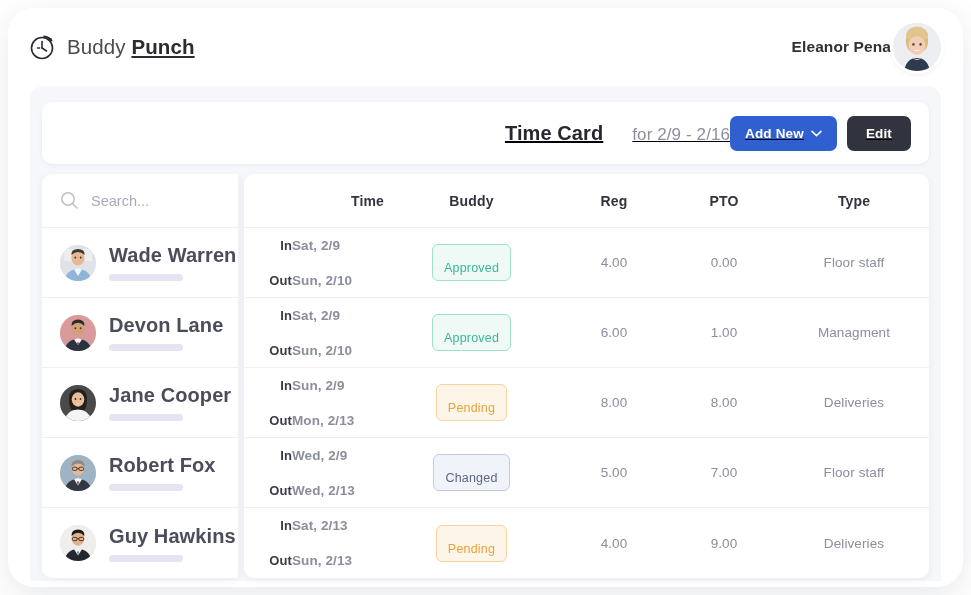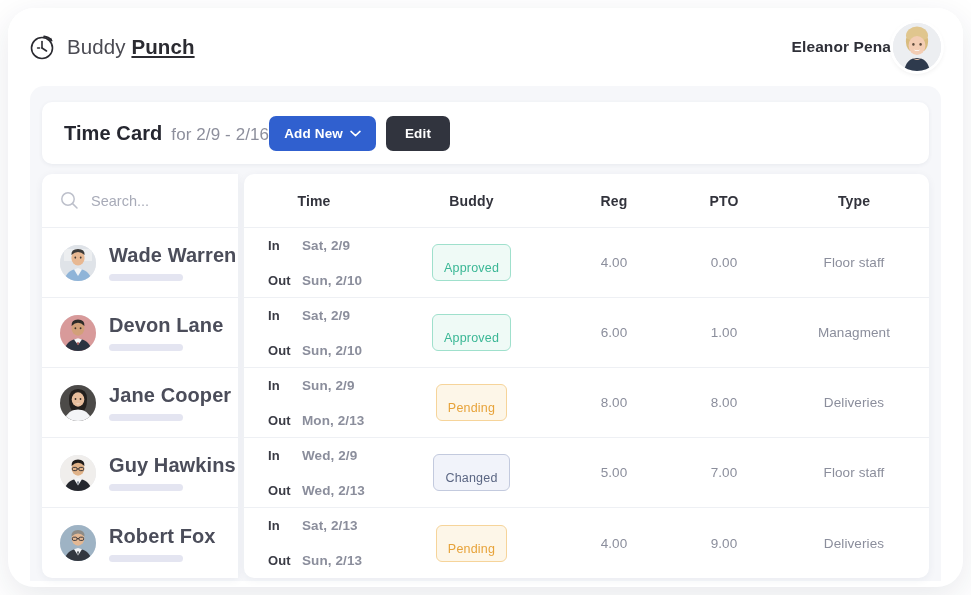--- a/index.html
+++ b/index.html
@@ -70,27 +70,28 @@
   }
 
   
   .cardhead {
     height: 62px;
     background: #ffffff;
     border-radius: 10px;
     box-shadow: 0 1px 4px rgba(40,50,80,.07);
     display: flex;
     align-items: center;
-    justify-content: flex-start;
+    justify-content: flex-end;
     padding: 0 18px 0 22px;
     margin: 0 2px;
+    text-decoration: underline;
   }
   .cardhead-title { display: flex; align-items: baseline; gap: 9px; }
   .ch-main { font-size: 20px; font-weight: 700; color: #262730; letter-spacing: .1px; }
-  .ch-sub  { font-size: 17px; font-weight: 400; color: #8d8f9c; letter-spacing: .1px; }
+  .ch-sub  { font-size: 17px; font-weight: 400; color: #8d8f9c; letter-spacing: .1px; margin-left: 20px; }
 
   .cardhead-actions { display: flex; align-items: center; gap: 10px; }
   .btn {
     border: none; cursor: pointer;
     font-family: "Liberation Sans", sans-serif;
     font-size: 13.5px; font-weight: 700;
     border-radius: 7px;
     display: inline-flex; align-items: center; gap: 7px;
     letter-spacing: .15px;
   }
@@ -154,21 +155,21 @@
     height: 54px;
     display: flex; align-items: center;
     border-bottom: 1px solid #eef0f4;
   }
   .th {
     font-size: 14px; font-weight: 700; color: #32333c;
     text-align: center; letter-spacing: .15px;
   }
 
   
-  .c-time   { width: 140px; flex: 0 0 140px; }
+  .c-time   { width: 140px; flex: 0 0 140px; text-align: right; }
   .c-status { width: 175px; flex: 0 0 175px; }
   .c-reg    { width: 110px; flex: 0 0 110px; }
   .c-pto    { width: 110px; flex: 0 0 110px; }
   .c-type   { flex: 1 1 auto; }
 
   
   .prow {
     height: 70px;
     display: flex; align-items: center;
     gap: 13px;
@@ -190,21 +191,21 @@
   
   .drow {
     height: 70px;
     display: flex; align-items: center;
     border-bottom: 1px solid #eef0f4;
   }
   .drow:last-child { border-bottom: none; }
 
   .timecell {
     display: flex; flex-direction: column; gap: 20px;
-    padding-left: 24px;
+    padding-left: 14px;
   }
   .timeline-row { display: flex; align-items: baseline; gap: 0; }
   .tl-label {
     font-size: 13px; font-weight: 700; color: #3a3b45;
     width: 34px; flex: 0 0 34px; letter-spacing: .1px;
   }
   .tl-value { font-size: 13.5px; color: #8b8e9c; letter-spacing: .1px; white-space: nowrap; font-weight: bold; }
 
   .statuscell { display: flex; justify-content: center; }
   .badge {
@@ -353,56 +354,56 @@
             </span>
             <span class="pinfo">
               <span class="pname">Jane Cooper</span>
               <span class="pbar"></span>
             </span>
           </div>
 
           <div class="prow">
             <span class="avatar-sm">
               <svg viewBox="0 0 36 36">
+                <rect width="36" height="36" fill="#9eb3c4"></rect>
+                <ellipse cx="18" cy="13.5" rx="6.4" ry="7.2" fill="#e3b894"></ellipse>
+                <path d="M11.6 11.5 q6.4 -6 12.8 0 q0.6 -6.5 -6.4 -6.5 q-7 0 -6.4 6.5Z" fill="#8e8b86"></path>
+                <rect x="12.4" y="12.2" width="4.6" height="3.2" rx="1.2" fill="none" stroke="#2d2d33" stroke-width=".9"></rect>
+                <rect x="19" y="12.2" width="4.6" height="3.2" rx="1.2" fill="none" stroke="#2d2d33" stroke-width=".9"></rect>
+                <path d="M17 13.6 L19 13.6" stroke="#2d2d33" stroke-width=".9"></path>
+                <path d="M4 36 q3 -12 14 -12 q11 0 14 12Z" fill="#33373f"></path>
+                <path d="M14 24.3 L18 30.5 L22 24.3 L18 23Z" fill="#f3f4f6"></path>
+                <path d="M17.1 27 l.9 3.2 l.9 -3.2 l-.9 -1Z" fill="#2b2f36"></path>
+              </svg>
+            </span>
+            <span class="pinfo">
+              <span class="pname">Robert Fox</span>
+              <span class="pbar"></span>
+            </span>
+          </div>
+
+          <div class="prow">
+            <span class="avatar-sm">
+              <svg viewBox="0 0 36 36">
                 <rect width="36" height="36" fill="#f0eeec"></rect>
                 <ellipse cx="18" cy="13.5" rx="6.4" ry="7.2" fill="#e0b288"></ellipse>
                 <path d="M11.6 11 q6.4 -6.5 12.8 0 q0.6 -6.5 -6.4 -6.5 q-7 0 -6.4 6.5Z" fill="#201c1a"></path>
                 <rect x="12.4" y="12.4" width="4.6" height="3.2" rx="1.2" fill="none" stroke="#2a2a30" stroke-width=".9"></rect>
                 <rect x="19" y="12.4" width="4.6" height="3.2" rx="1.2" fill="none" stroke="#2a2a30" stroke-width=".9"></rect>
                 <path d="M17 13.9 L19 13.9" stroke="#2a2a30" stroke-width=".9"></path>
                 <path d="M4 36 q3 -12 14 -12 q11 0 14 12Z" fill="#24272e"></path>
                 <path d="M14 24.3 L18 30.5 L22 24.3 L18 23Z" fill="#f3f4f6"></path>
                 <path d="M17.1 27 l.9 3.2 l.9 -3.2 l-.9 -1Z" fill="#5b6676"></path>
               </svg>
             </span>
             <span class="pinfo">
               <span class="pname">Guy Hawkins</span>
               <span class="pbar"></span>
             </span>
           </div>
-
-          <div class="prow">
-            <span class="avatar-sm">
-              <svg viewBox="0 0 36 36">
-                <rect width="36" height="36" fill="#9eb3c4"></rect>
-                <ellipse cx="18" cy="13.5" rx="6.4" ry="7.2" fill="#e3b894"></ellipse>
-                <path d="M11.6 11.5 q6.4 -6 12.8 0 q0.6 -6.5 -6.4 -6.5 q-7 0 -6.4 6.5Z" fill="#8e8b86"></path>
-                <rect x="12.4" y="12.2" width="4.6" height="3.2" rx="1.2" fill="none" stroke="#2d2d33" stroke-width=".9"></rect>
-                <rect x="19" y="12.2" width="4.6" height="3.2" rx="1.2" fill="none" stroke="#2d2d33" stroke-width=".9"></rect>
-                <path d="M17 13.6 L19 13.6" stroke="#2d2d33" stroke-width=".9"></path>
-                <path d="M4 36 q3 -12 14 -12 q11 0 14 12Z" fill="#33373f"></path>
-                <path d="M14 24.3 L18 30.5 L22 24.3 L18 23Z" fill="#f3f4f6"></path>
-                <path d="M17.1 27 l.9 3.2 l.9 -3.2 l-.9 -1Z" fill="#2b2f36"></path>
-              </svg>
-            </span>
-            <span class="pinfo">
-              <span class="pname">Robert Fox</span>
-              <span class="pbar"></span>
-            </span>
-          </div>
         </div>
       </div>
 
       <div class="panel-right">
 
         <div class="thead">
           <div class="th c-time">Time</div>
           <div class="th c-status">Buddy</div>
           <div class="th c-reg">Reg</div>
           <div class="th c-pto">PTO</div>

